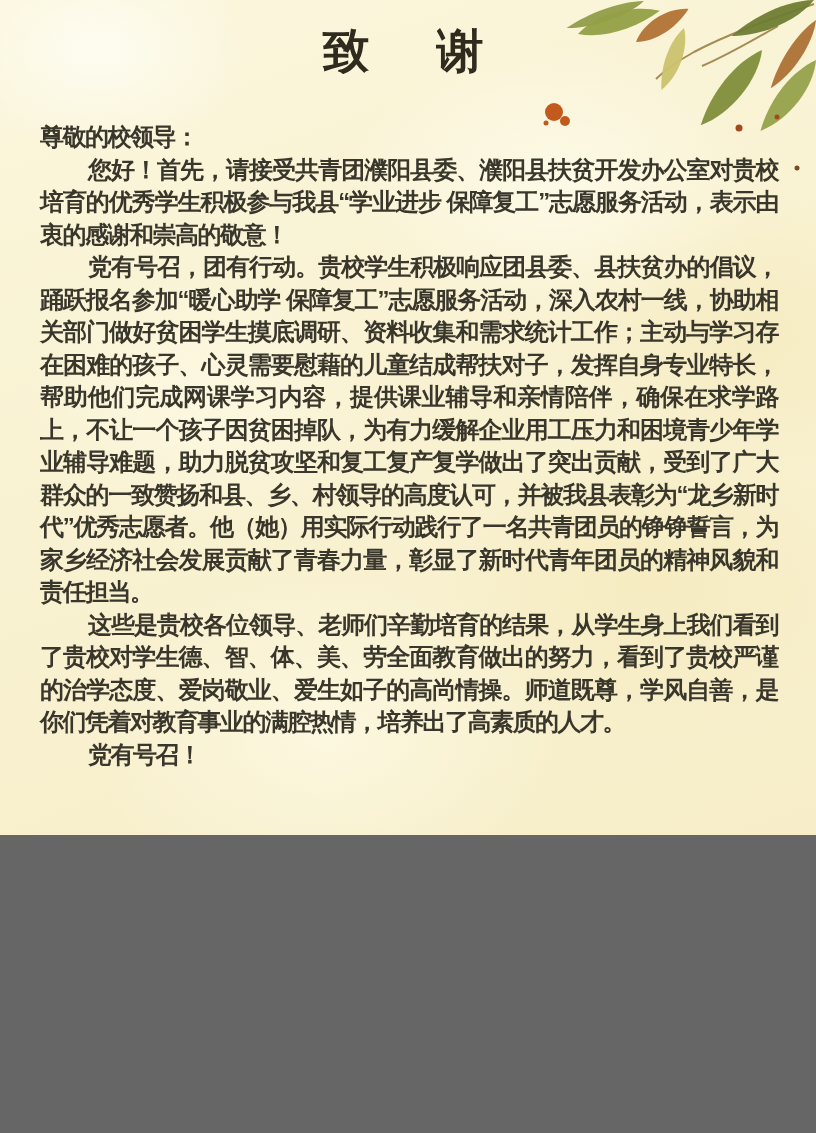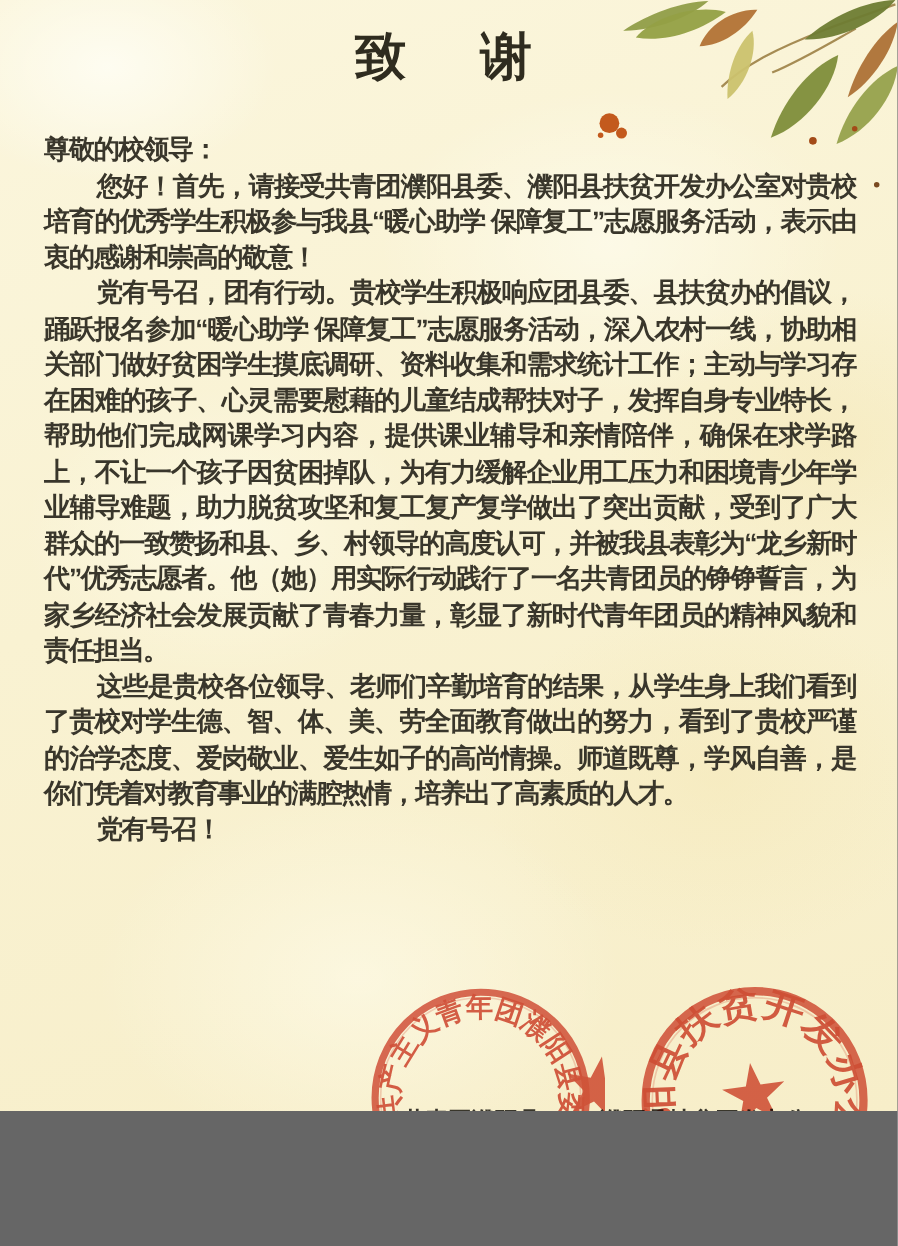--- a/index.html
+++ b/index.html
@@ -1,18 +1,18 @@
 <!DOCTYPE html>
 <html><head>
 <meta charset="utf-8">
 <style>
   html,body{margin:0;padding:0;background:#666;}
   .page{
     position:relative;
-    width:816px;height:1010px;
+    width:816px;height:835px;
     margin:0 auto;
     overflow:hidden;
     font-family:"Liberation Sans", sans-serif;
     background:
       radial-gradient(220px 150px at 12% 6%,  rgba(255,255,248,.75), rgba(255,255,248,0) 70%),
       radial-gradient(300px 200px at 68% 22%, rgba(255,255,245,.55), rgba(255,255,245,0) 70%),
       radial-gradient(260px 190px at 25% 48%, rgba(255,254,240,.5),  rgba(255,254,240,0) 70%),
       radial-gradient(300px 220px at 80% 70%, rgba(244,230,178,.45), rgba(244,230,178,0) 72%),
       radial-gradient(340px 240px at 40% 88%, rgba(255,253,238,.55), rgba(255,253,238,0) 70%),
       radial-gradient(280px 200px at 92% 40%, rgba(242,227,172,.4),  rgba(242,227,172,0) 70%),
@@ -85,21 +85,21 @@
       <circle cx="261" cy="117" r="2.5" fill="#a34b18"></circle>
       <circle cx="281" cy="168" r="2.5" fill="#7a4a20"></circle>
     </g>
   </svg>
 
   <h1 class="title">致　谢</h1>
 
   <div class="body-text">
     <p class="salutation">尊敬的校领导：</p>
     <div>
-        <p class="para">您好！首先，请接受共青团濮阳县委、濮阳县扶贫开发办公室对贵校培育的优秀学生积极参与我县“暖心助学 保障复工”志愿服务活动，表示由衷的感谢和崇高的敬意！</p>
+        <p class="para">您好！首先，请接受共青团濮阳县委、濮阳县扶贫开发办公室对贵校培育的优秀学生积极参与我县“学业进步 保障复工”志愿服务活动，表示由衷的感谢和崇高的敬意！</p>
         <p class="para">党有号召，团有行动。贵校学生积极响应团县委、县扶贫办的倡议，踊跃报名参加“暖心助学 保障复工”志愿服务活动，深入农村一线，协助相关部门做好贫困学生摸底调研、资料收集和需求统计工作；主动与学习存在困难的孩子、心灵需要慰藉的儿童结成帮扶对子，发挥自身专业特长，帮助他们完成网课学习内容，提供课业辅导和亲情陪伴，确保在求学路上，不让一个孩子因贫困掉队，为有力缓解企业用工压力和困境青少年学业辅导难题，助力脱贫攻坚和复工复产复学做出了突出贡献，受到了广大群众的一致赞扬和县、乡、村领导的高度认可，并被我县表彰为“龙乡新时代”优秀志愿者。他（她）用实际行动践行了一名共青团员的铮铮誓言，为家乡经济社会发展贡献了青春力量，彰显了新时代青年团员的精神风貌和责任担当。</p>
         <p class="para">这些是贵校各位领导、老师们辛勤培育的结果，从学生身上我们看到了贵校对学生德、智、体、美、劳全面教育做出的努力，看到了贵校严谨的治学态度、爱岗敬业、爱生如子的高尚情操。师道既尊，学风自善，是你们凭着对教育事业的满腔热情，培养出了高素质的人才。</p>
         <p class="para">党有号召！</p>
       </div>
   </div>
 
   <div class="signature">
     <div class="sig-orgs">
       <span>共青团濮阳县委</span>
       <span class="sig-gap"></span>

